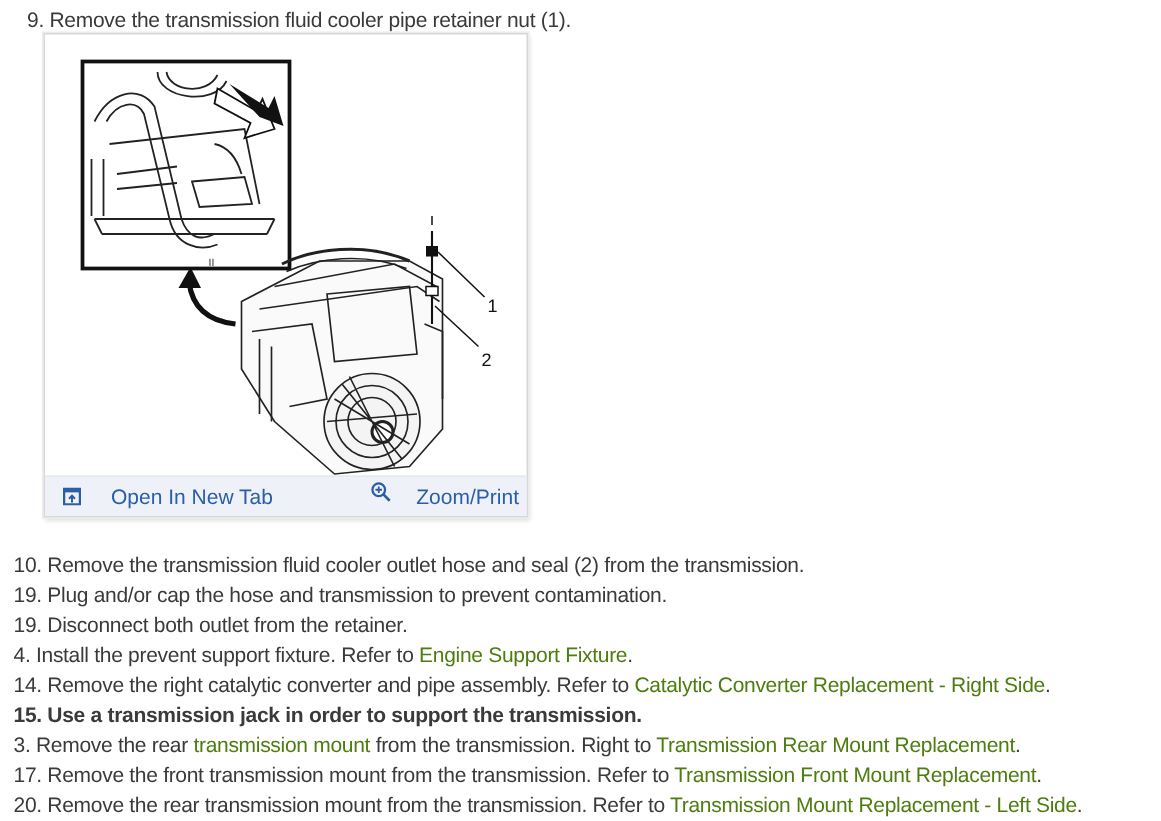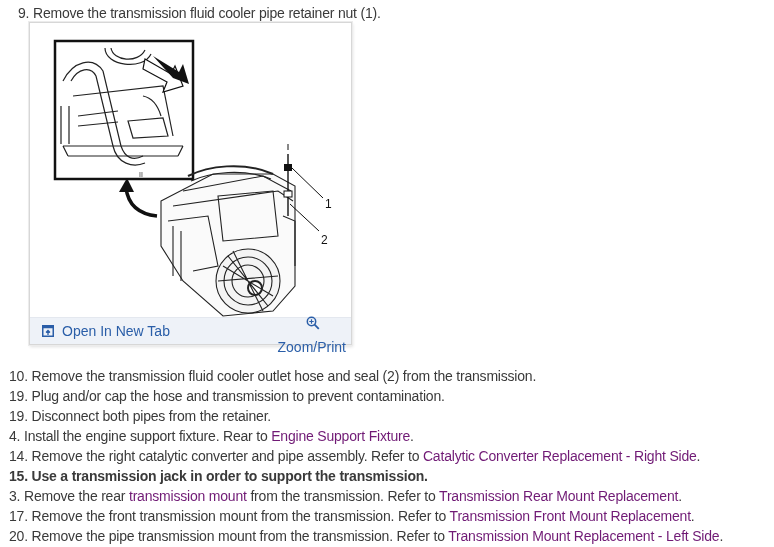--- a/index.html
+++ b/index.html
@@ -7,43 +7,43 @@
       width: 774px; height: 547px; overflow: hidden; position: relative;
       font-family: "Liberation Sans", "DejaVu Sans", sans-serif;
       color: #3a3a3a;
       font-size: 14px;
     }
     .step {
       position: absolute; left: 0; white-space: nowrap;
       font-size: 14px; line-height: 20px; letter-spacing: -0.2px;
     }
     .step .num { display: inline-block; }
-    a.link { color: #701a75; text-decoration: none; cursor: pointer; }
+    a.link { color: #4d7c0f; text-decoration: none; cursor: pointer; }
 
     .figure-card {
       position: absolute; left: 29px; top: 22px; width: 323px; height: 323px;
       border: 1px solid #d7d7d7;
       box-shadow: 0 0 0 1px #ececec, 1px 2px 3px rgba(0,0,0,0.12);
       background: #ffffff; box-sizing: border-box;
     }
     .figure-img {
       position: absolute; left: 3px; top: 3px; width: 315px; height: 292px;
       background: #ffffff;
     }
     .figure-footer {
       position: absolute; left: 0; bottom: 0; width: 100%; height: 26px;
       background: #eef2f8; border-top: 1px solid #e4e8ef;
     }
     .footer-btn {
       position: absolute; top: 4px; height: 18px; line-height: 18px;
       color: #2a5ea8; font-size: 14px; cursor: pointer;
-      display: flex; align-items: center; gap: 8px;
+      display: flex; align-items: center; gap: 20px;
     }
     .footer-btn.open { left: 12px; }
-    .footer-btn.zoom { right: 5px; flex-direction: column; }
+    .footer-btn.zoom { right: 5px; }
     .footer-btn svg { display: block; }
   </style>
 </head>
 <body>
 
 <div class="step" style="top:3px; left:18px;">
   <span class="num">9.</span>
   <span>Remove the transmission fluid cooler pipe retainer nut (1).</span>
 </div>
 
@@ -133,38 +133,38 @@
 <div class="step" style="top:366px; left:9px;">
   <span class="num">10.</span>
   <span>Remove the transmission fluid cooler outlet hose and seal (2) from the transmission.</span>
 </div>
 <div class="step" style="top:386px; left:9px;">
   <span class="num">19.</span>
   <span>Plug and/or cap the hose and transmission to prevent contamination.</span>
 </div>
 <div class="step" style="top:406px; left:9px;">
   <span class="num">19.</span>
-  <span>Disconnect both pipes from the retainer.</span>
+  <span>Disconnect both outlet from the retainer.</span>
 </div>
 <div class="step" style="top:426px; left:9px;">
   <span class="num">4.</span>
-  <span>Install the engine support fixture. Rear to </span><a class="link">Engine Support Fixture</a><span>.</span>
+  <span>Install the prevent support fixture. Refer to </span><a class="link">Engine Support Fixture</a><span>.</span>
 </div>
 <div class="step" style="top:446px; left:9px;">
   <span class="num">14.</span>
   <span>Remove the right catalytic converter and pipe assembly. Refer to </span><a class="link">Catalytic Converter Replacement - Right Side</a><span>.</span>
 </div>
 <div class="step" style="top:466px; left:9px;font-weight:bold;">
   <span class="num">15.</span>
   <span>Use a transmission jack in order to support the transmission.</span>
 </div>
 <div class="step" style="top:486px; left:9px;">
   <span class="num">3.</span>
-  <span>Remove the rear </span><a class="link">transmission mount</a><span> from the transmission. Refer to </span><a class="link">Transmission Rear Mount Replacement</a><span>.</span>
+  <span>Remove the rear </span><a class="link">transmission mount</a><span> from the transmission. Right to </span><a class="link">Transmission Rear Mount Replacement</a><span>.</span>
 </div>
 <div class="step" style="top:506px; left:9px;text-align:center;">
   <span class="num">17.</span>
   <span>Remove the front transmission mount from the transmission. Refer to </span><a class="link">Transmission Front Mount Replacement</a><span>.</span>
 </div>
 <div class="step" style="top:526px; left:9px;">
   <span class="num">20.</span>
-  <span>Remove the pipe transmission mount from the transmission. Refer to </span><a class="link">Transmission Mount Replacement - Left Side</a><span>.</span>
+  <span>Remove the rear transmission mount from the transmission. Refer to </span><a class="link">Transmission Mount Replacement - Left Side</a><span>.</span>
 </div>
 
 </body></html>

